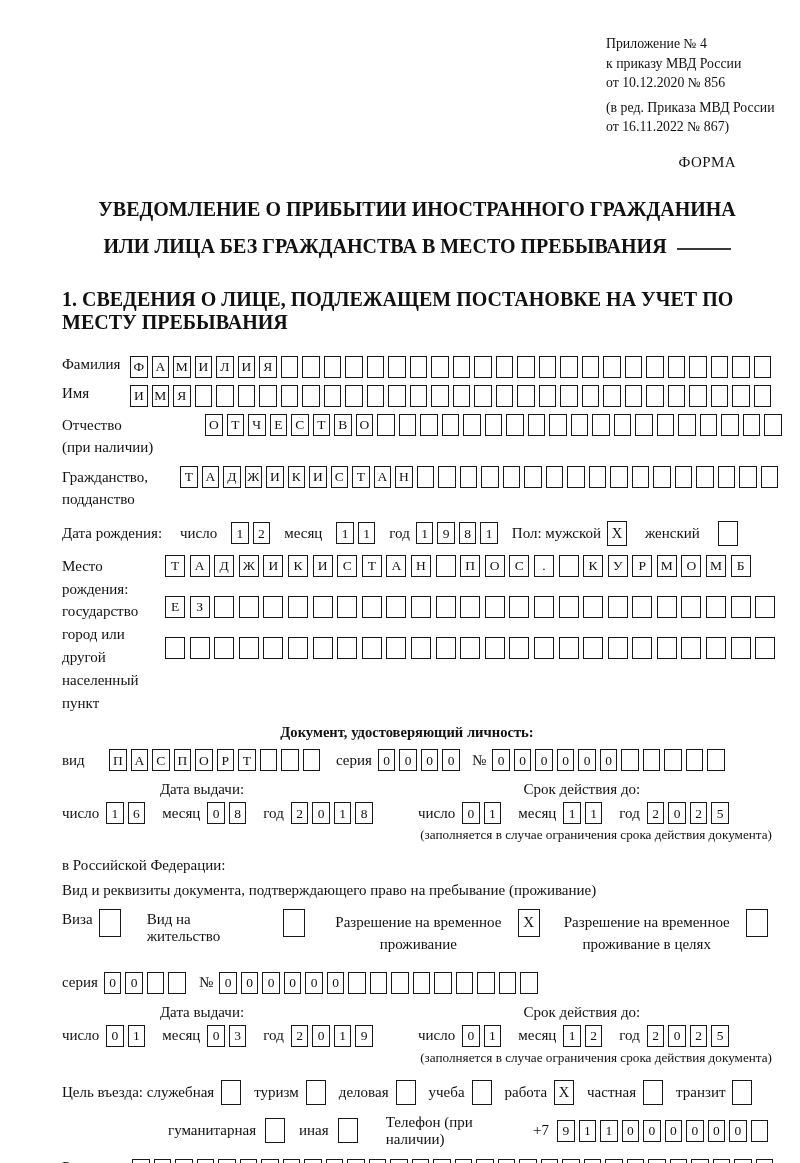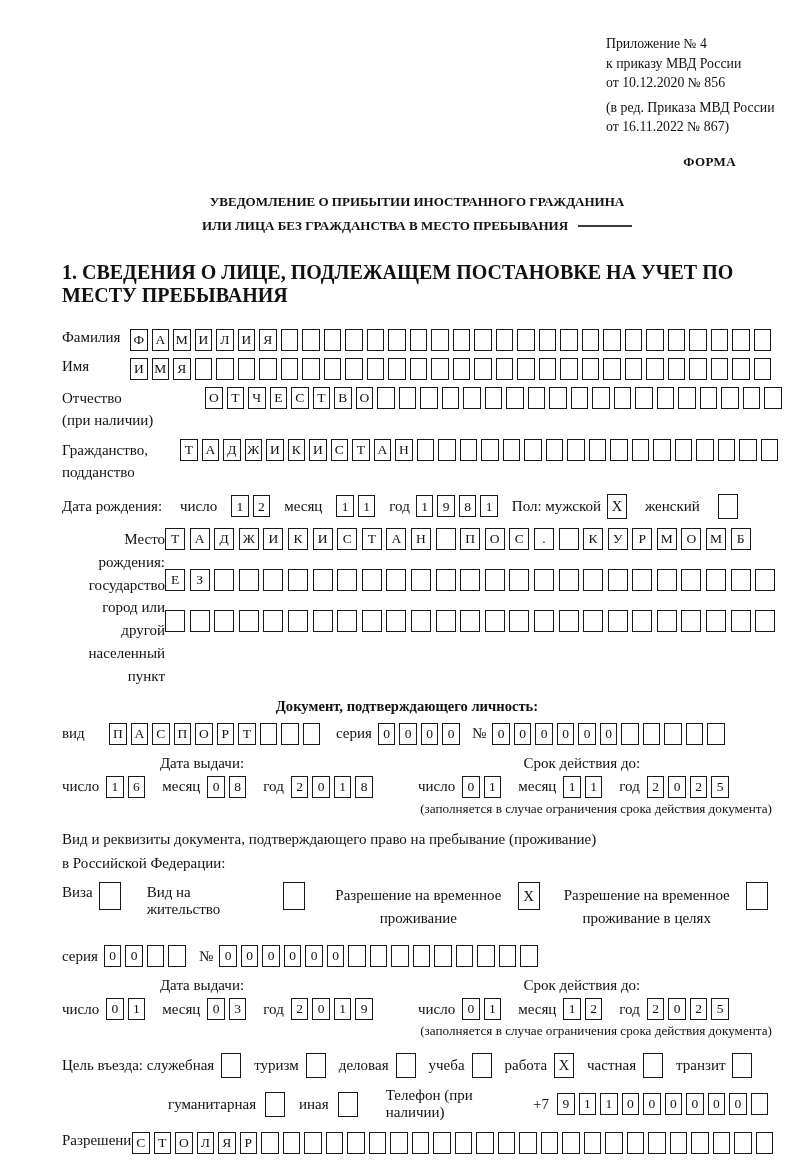--- a/index.html
+++ b/index.html
@@ -7,45 +7,45 @@
   body {
     width: 800px; height: 1163px; overflow: hidden;
     color: #111; font-family: "Liberation Serif", "DejaVu Serif", serif;
     font-size: 15px;
   }
   .page { padding: 34px 28px 16px 62px; width: 800px; }
 
   
   .hdr-block { width: 196px; margin-left: 544px; font-size: 13.8px; line-height: 1.42; }
   .hdr-block .gap { margin-top: 5px; }
-  .form-label { text-align: right; padding-right: 36px; font-weight: bold; margin-top: 17px; font-size: 13px; letter-spacing: .4px; }
+  .form-label { text-align: right; padding-right: 36px; font-weight: normal; margin-top: 17px; font-size: 15px; letter-spacing: .4px; }
 
   
-  .title { margin-top: 20px; text-align: center; font-weight: bold; font-size: 13px; line-height: 1.85; }
+  .title { margin-top: 20px; text-align: center; font-weight: bold; font-size: 20px; line-height: 1.85; }
   .blank-line { display: inline-block; width: 54px; border-bottom: 2px solid #3a3a3a; margin-left: 10px; transform: translateY(-3px); }
   .sec-heading { margin-top: 23px; font-weight: bold; font-size: 20px; }
 
   
   .cells { display: inline-flex; flex-wrap: nowrap; }
   .cell {
     flex: none; display: inline-flex; align-items: center; justify-content: center;
     width: 17.5px; height: 22px; border: 1.7px solid #191919; margin-right: 4px;
     font-size: 13.5px; line-height: 1; background: #fff;
   }
   .cells-wide .cell { width: 20px; margin-right: 4.6px; }
   .cb .cell { width: 20px; height: 25px; font-size: 14.5px; }
   .cb-big .cell { width: 22px; height: 28px; font-size: 15px; }
 
   .row { display: flex; align-items: flex-start; margin-bottom: 7px; }
   .lbl { flex: none; }
   .lbl-2line { line-height: 1.5; }
 
   .row-surname { margin-top: 22px; }
   .w68 { width: 68px; } .w143 { width: 143px; } .w118 { width: 118px; }
-  .w47 { width: 47px; } .w70 { width: 70px; } .w103 { width: 103px; text-align: right; }
+  .w47 { width: 47px; } .w70 { width: 70px; } .w103 { width: 103px; }
 
   .inline-lbl { flex: none; margin-right: 6px; }
   .ml8 { margin-left: 8px; } .ml12 { margin-left: 12px; }
 
   
   .datepair { display: flex; margin-top: 10px; }
   .dategroup { }
   .datehead { text-align: center; margin-bottom: 4px; }
   .dateline { display: flex; align-items: center; }
   .dateline .inline-lbl { margin-right: 7px; }
@@ -348,21 +348,21 @@
           <span class="cell"></span>
           <span class="cell"></span>
           <span class="cell"></span>
           <span class="cell"></span>
           <span class="cell"></span>
           <span class="cell"></span>
         </span>
     </span>
   </div>
 
-  <div class="doc-heading">Документ, подтверждающего личность:</div>
+  <div class="doc-heading">Документ, удостоверяющий личность:</div>
   <div class="row" style="align-items:center;">
     <span class="lbl w47">вид</span>
     <span class="cells" style="margin-right:12px">
         <span class="cell">П</span>
         <span class="cell">А</span>
         <span class="cell">С</span>
         <span class="cell">П</span>
         <span class="cell">О</span>
         <span class="cell">Р</span>
         <span class="cell">Т</span>
@@ -435,22 +435,22 @@
             <span class="cell">0</span>
             <span class="cell">2</span>
             <span class="cell">5</span>
           </span>
       </div>
     </div>
   </div>
   <div class="note-right">(заполняется в случае ограничения срока действия документа)</div>
 
   <div class="intro">
+    <div>в Российской Федерации:</div>
     <div>Вид и реквизиты документа, подтверждающего право на пребывание (проживание)</div>
-    <div>в Российской Федерации:</div>
   </div>
 
   <div class="permit-row">
     <span>Виза</span>
     <span class="cells cb-big" style="margin-left:6px">
         <span class="cell"></span>
       </span>
     <span style="margin-left:22px">Вид на жительство</span>
     <span class="cells cb-big" style="margin-left:16px">
         <span class="cell"></span>

